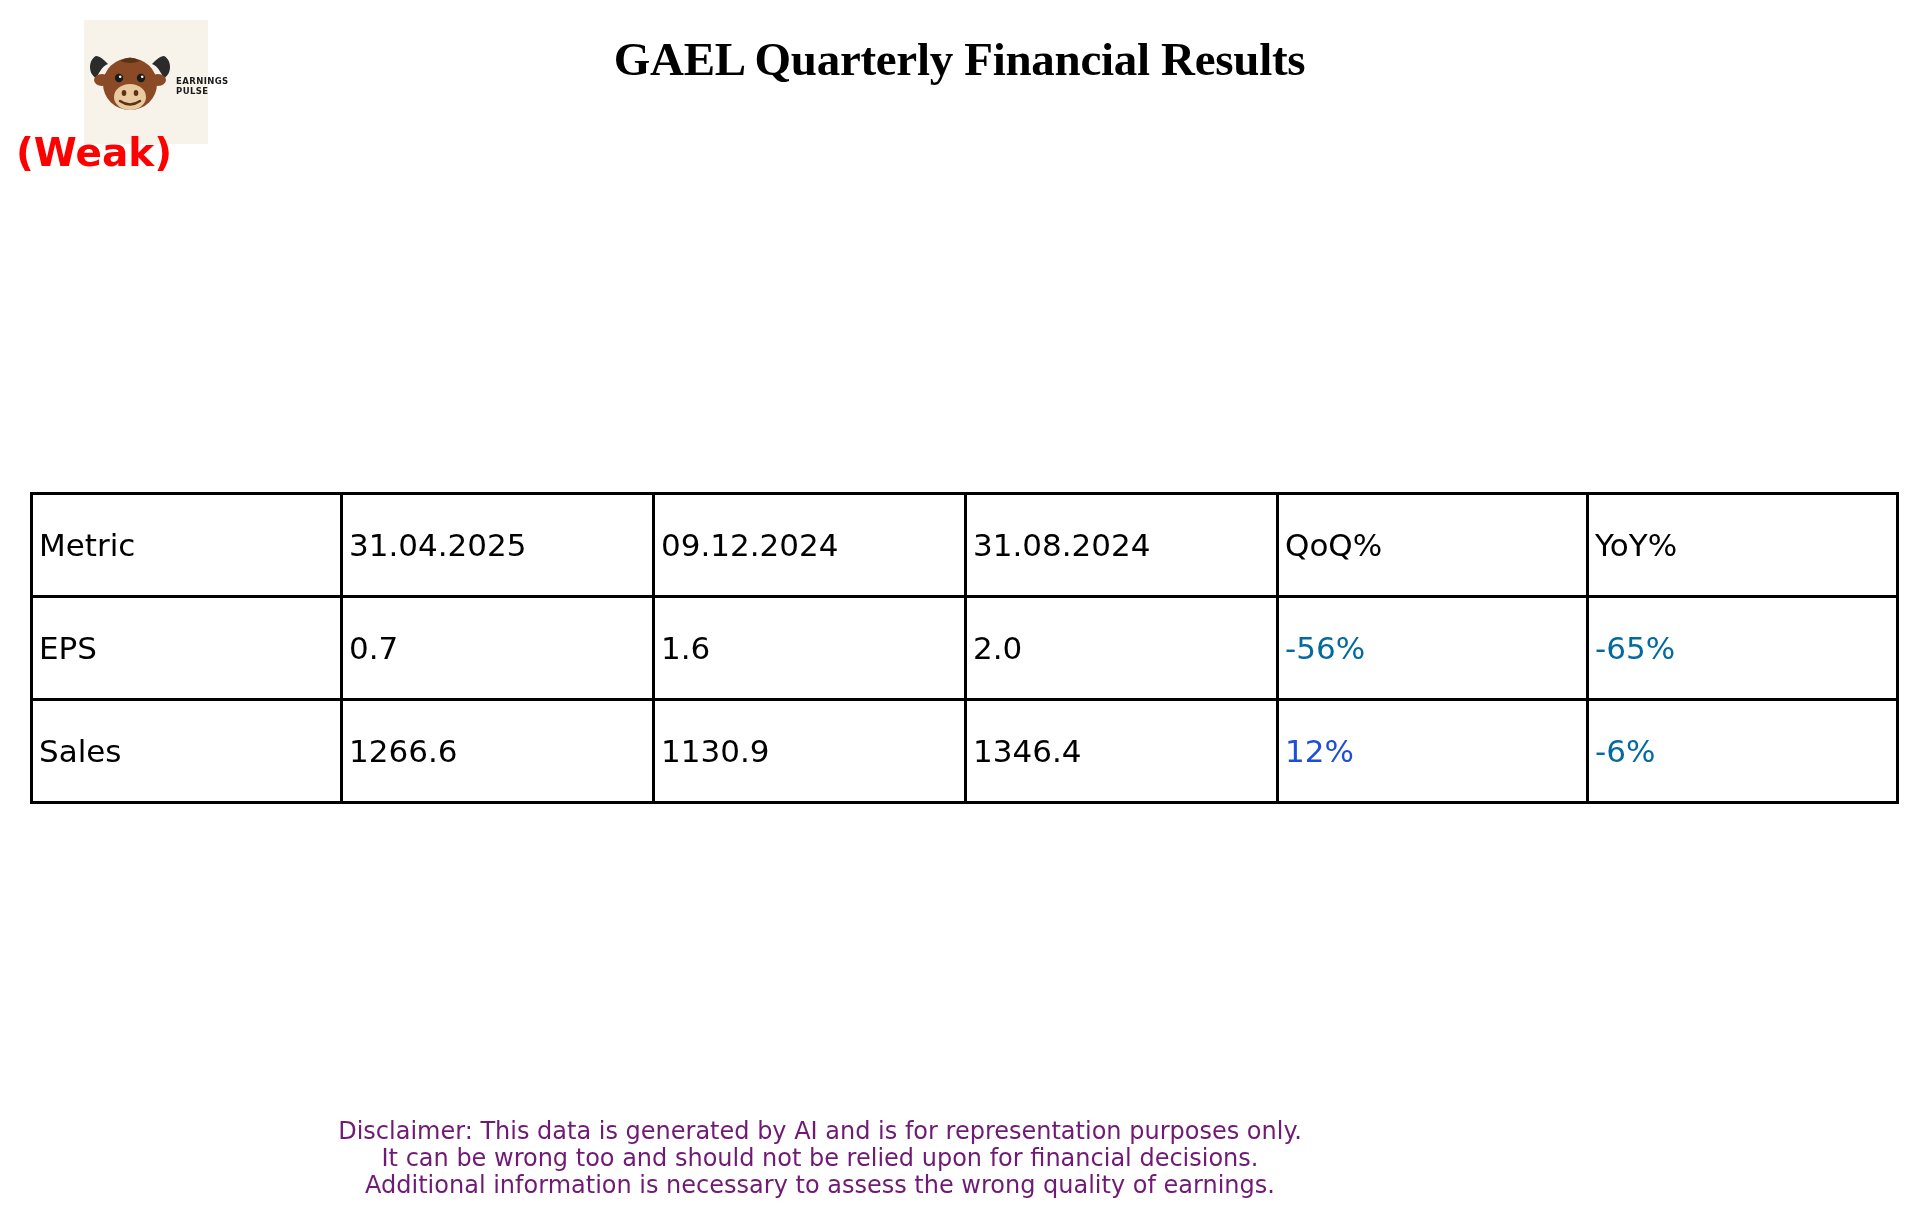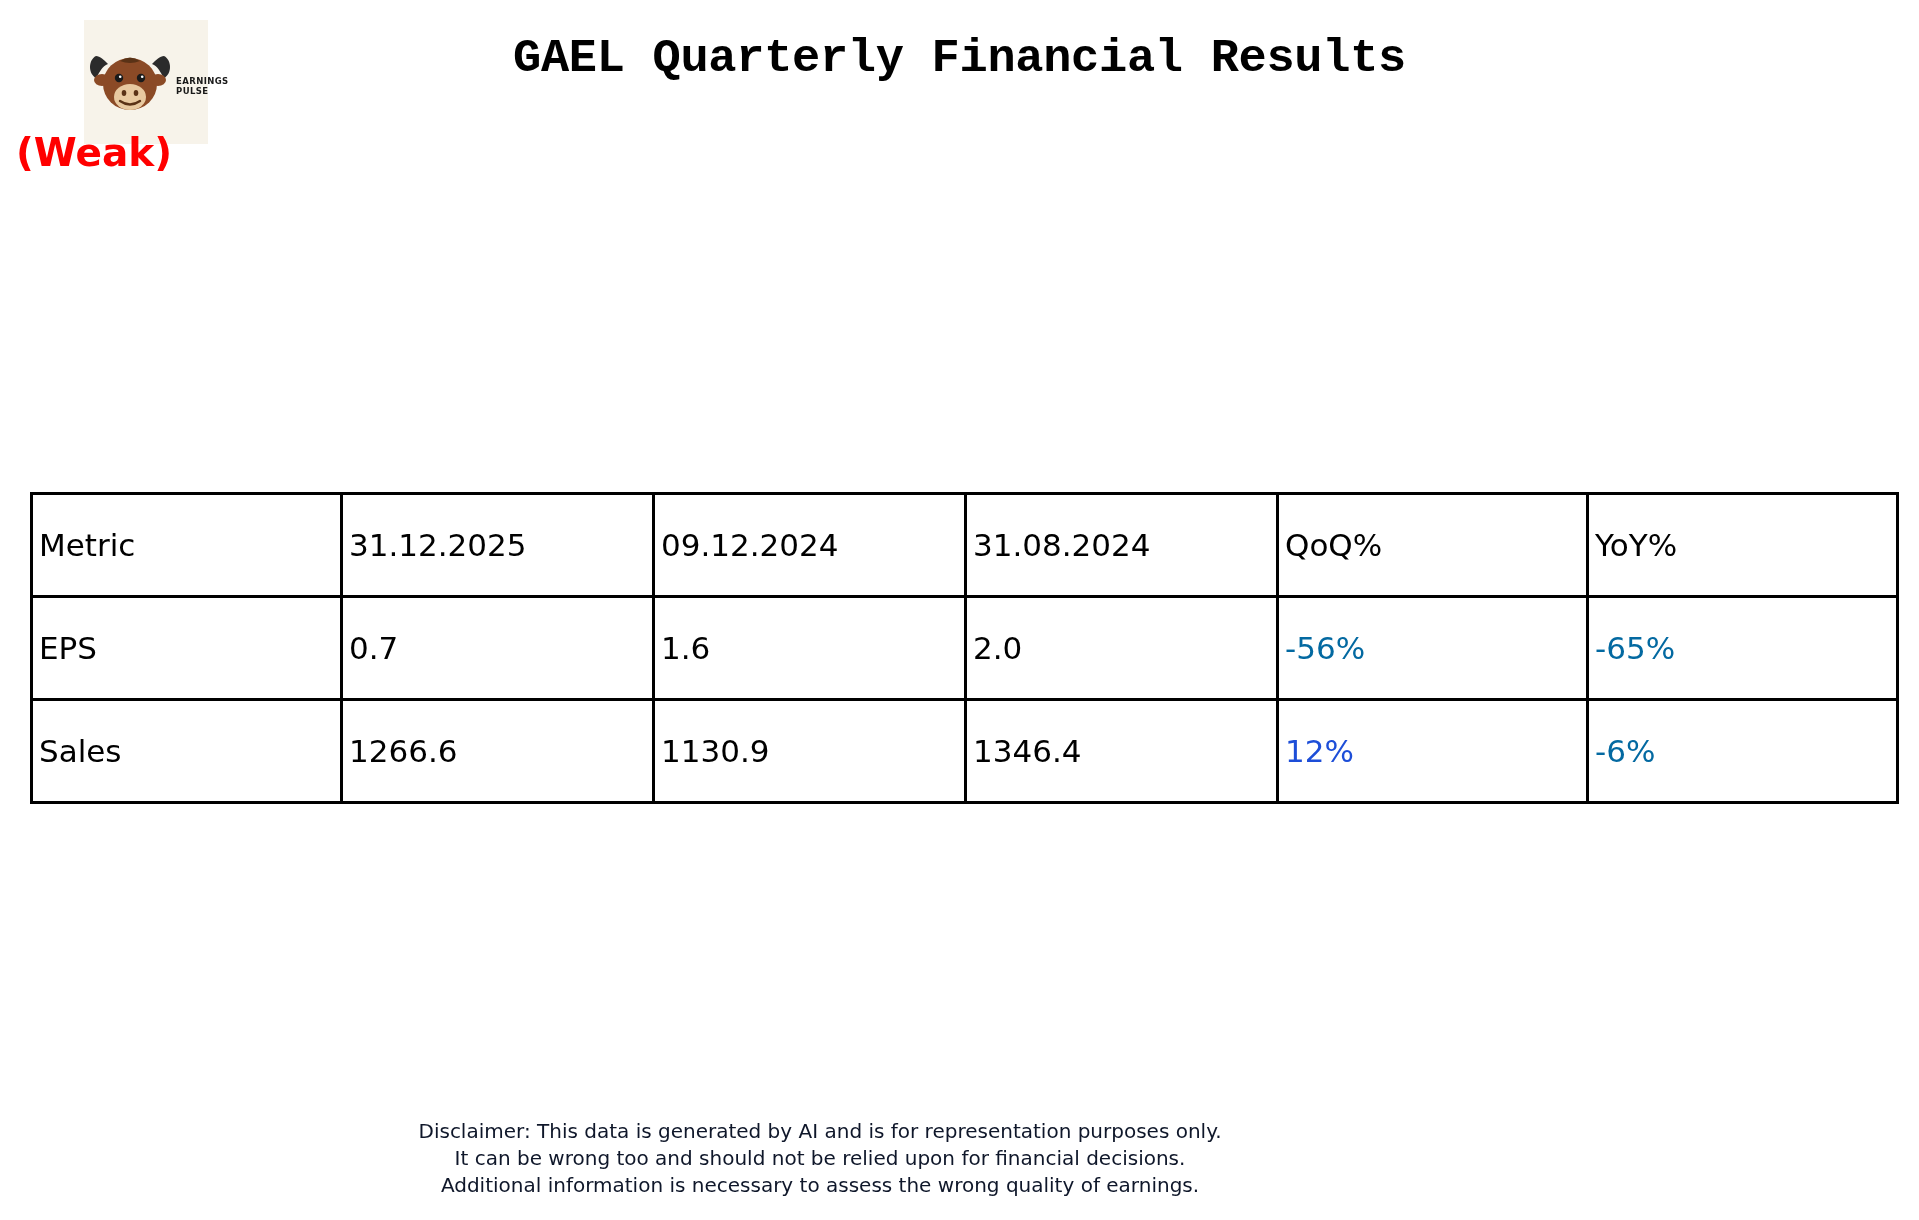--- a/index.html
+++ b/index.html
@@ -46,21 +46,21 @@
   
   .main-title {
     position: absolute;
     left: 0;
     top: 32px;
     width: 1919px;
     text-align: center;
     font-size: 47px;
     font-weight: bold;
     letter-spacing: -0.3px;
-    font-family: Liberation Mono, monospace;
+    font-family: Liberation Serif, serif;
   }
   .sub-title {
     position: absolute;
     left: 0;
     top: 130px;
     width: 1919px;
     text-align: left;
     font-size: 39px;
     font-weight: bold;
     color: #ff0000;
@@ -96,23 +96,23 @@
   .pos { color: #1d4ed8; }
   .neg { color: #0369a1; }
 
   
   .disclaimer {
     position: absolute;
     left: 0;
     top: 1118px;
     width: 1640px;
     text-align: center;
-    font-size: 20px;
+    font-size: 24px;
     line-height: 27px;
-    color: #0f172a;
+    color: #701a75;
     font-family: "DejaVu Sans", sans-serif;
   }
   .disclaimer div { white-space: pre; }
 </style>
 </head>
 <body>
 
 <div class="logo-box">
   <span>
     <svg class="logo-svg" width="92" height="82" viewBox="0 0 92 82" xmlns="http://www.w3.org/2000/svg">
@@ -150,21 +150,21 @@
       <col class="col-metric">
         <col class="col-per">
         <col class="col-per">
       <col class="col-per">
         <col class="col-pct">
         <col class="col-pct">
     </colgroup>
     <tbody>
       <tr>
         <td>Metric</td>
-        <td>31.12.2025</td>
+        <td>31.04.2025</td>
         <td>09.12.2024</td>
         <td>31.08.2024</td>
         <td>QoQ%</td>
         <td>YoY%</td>
       </tr>
       <tr>
         <td>EPS</td>
         <td>0.7</td>
         <td>1.6</td>
         <td>2.0</td>

